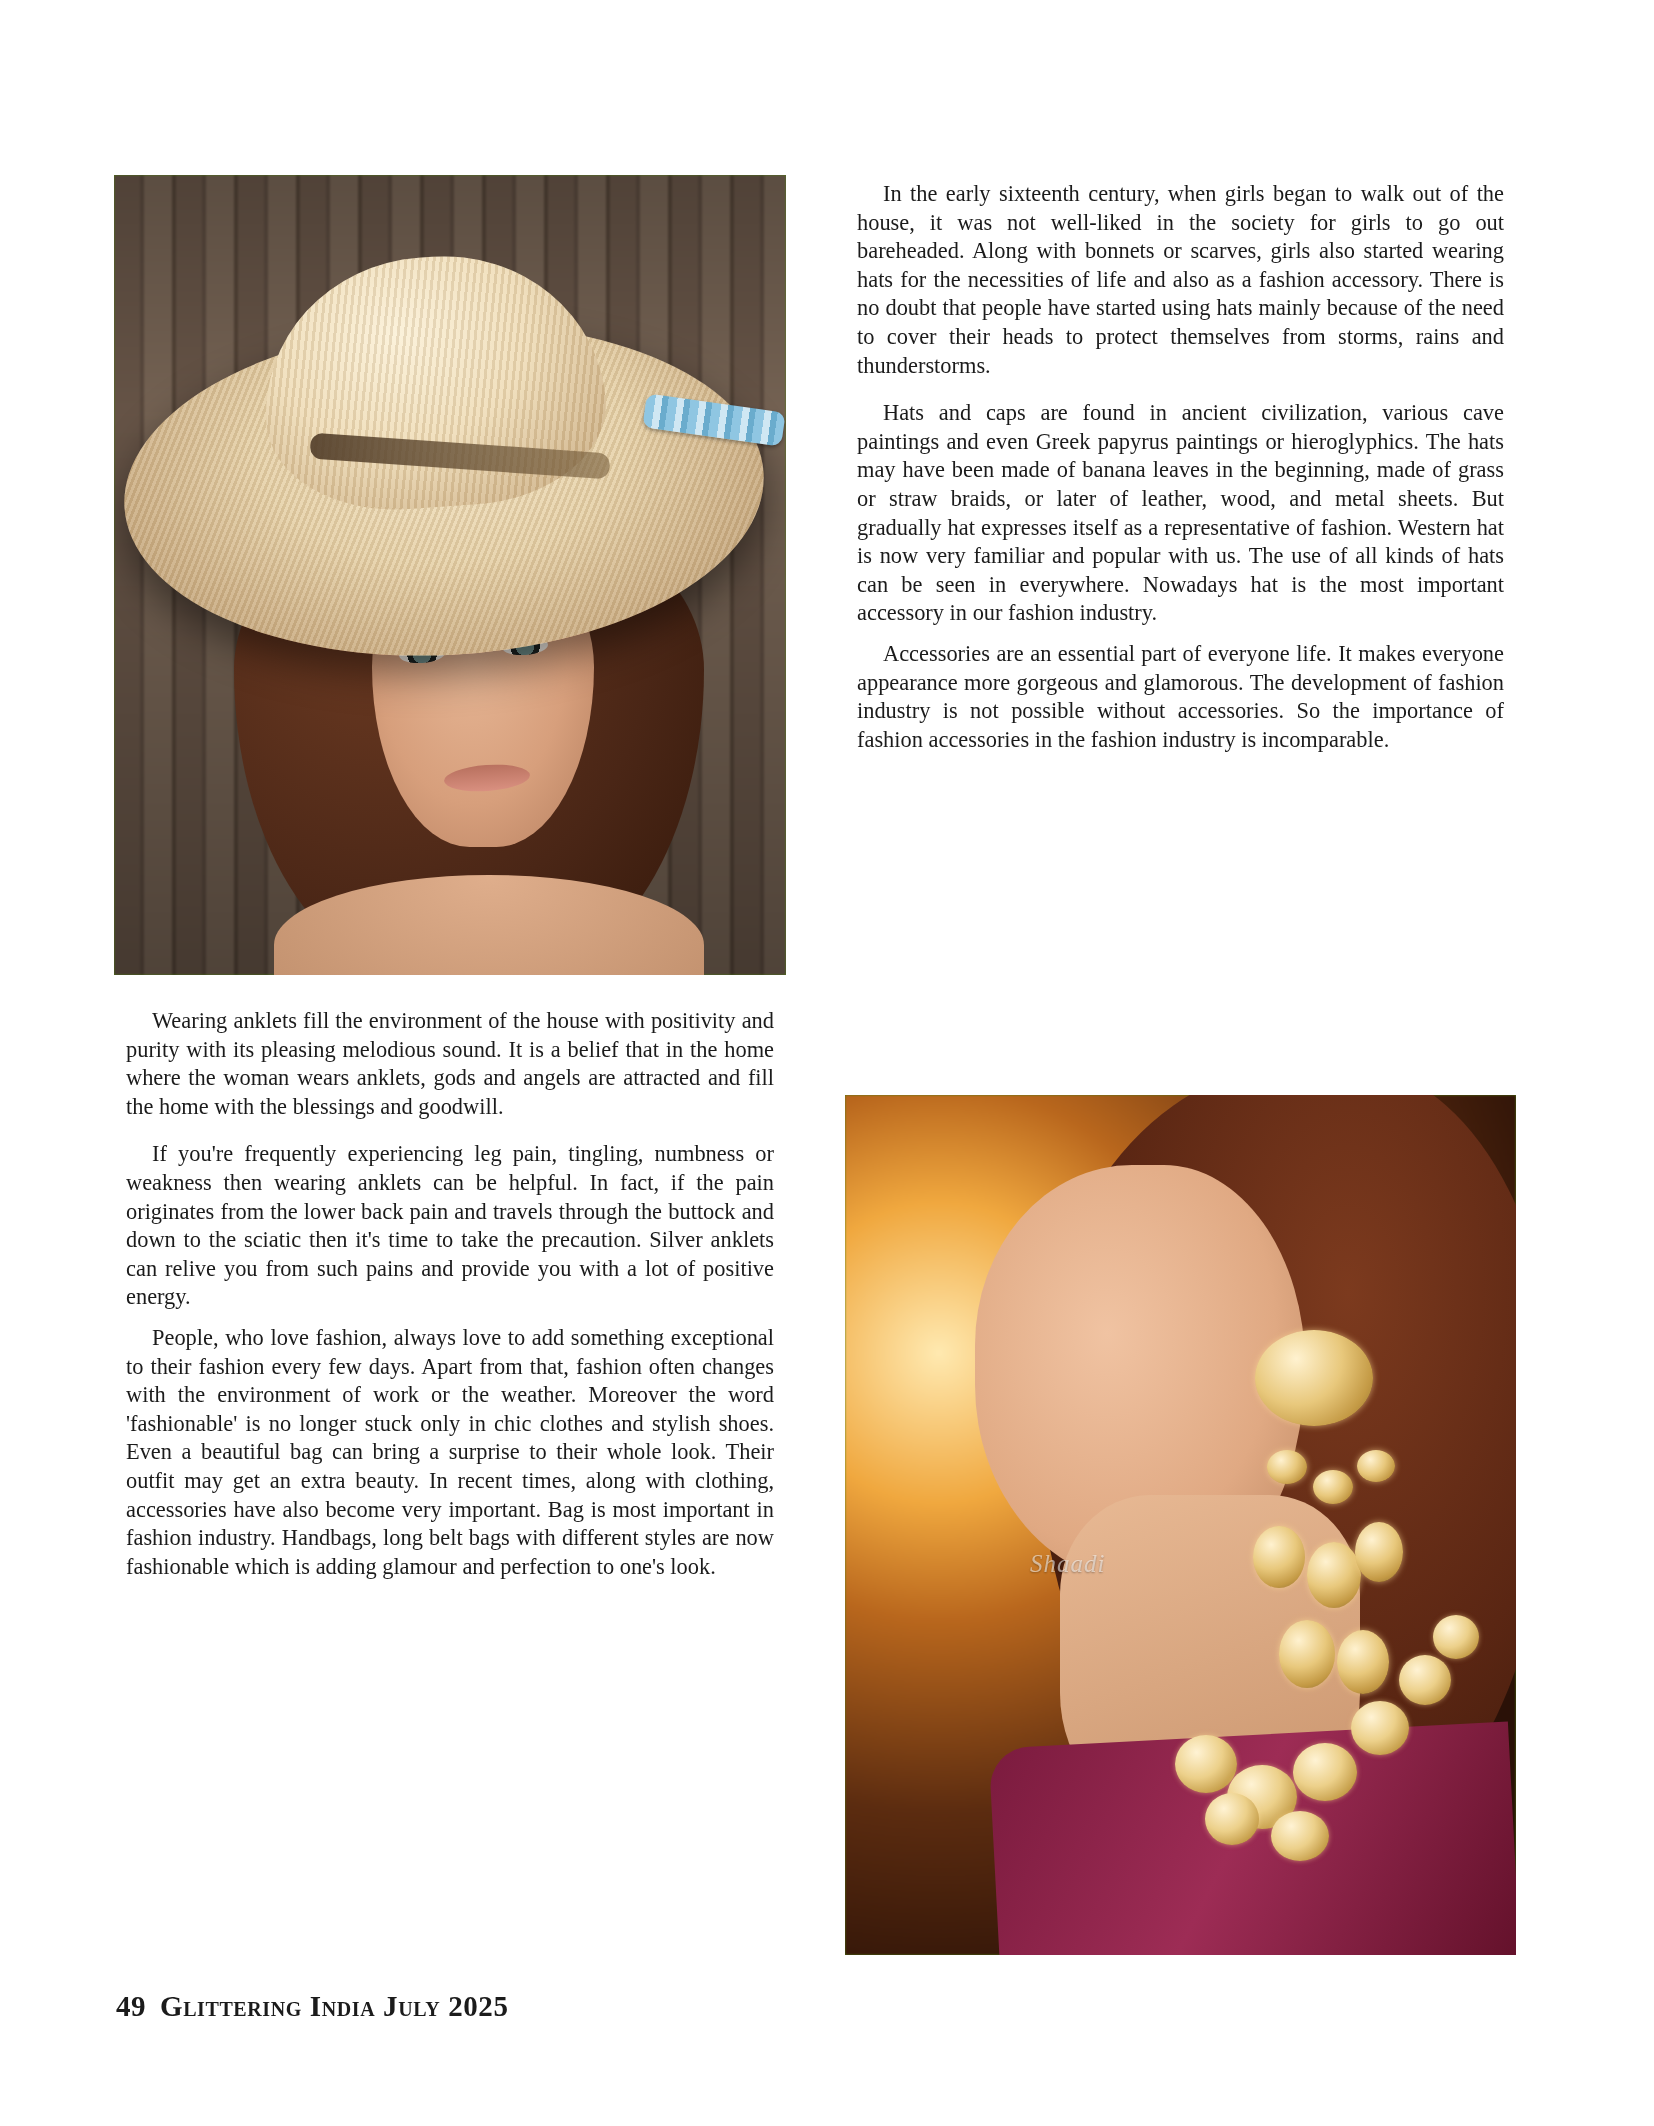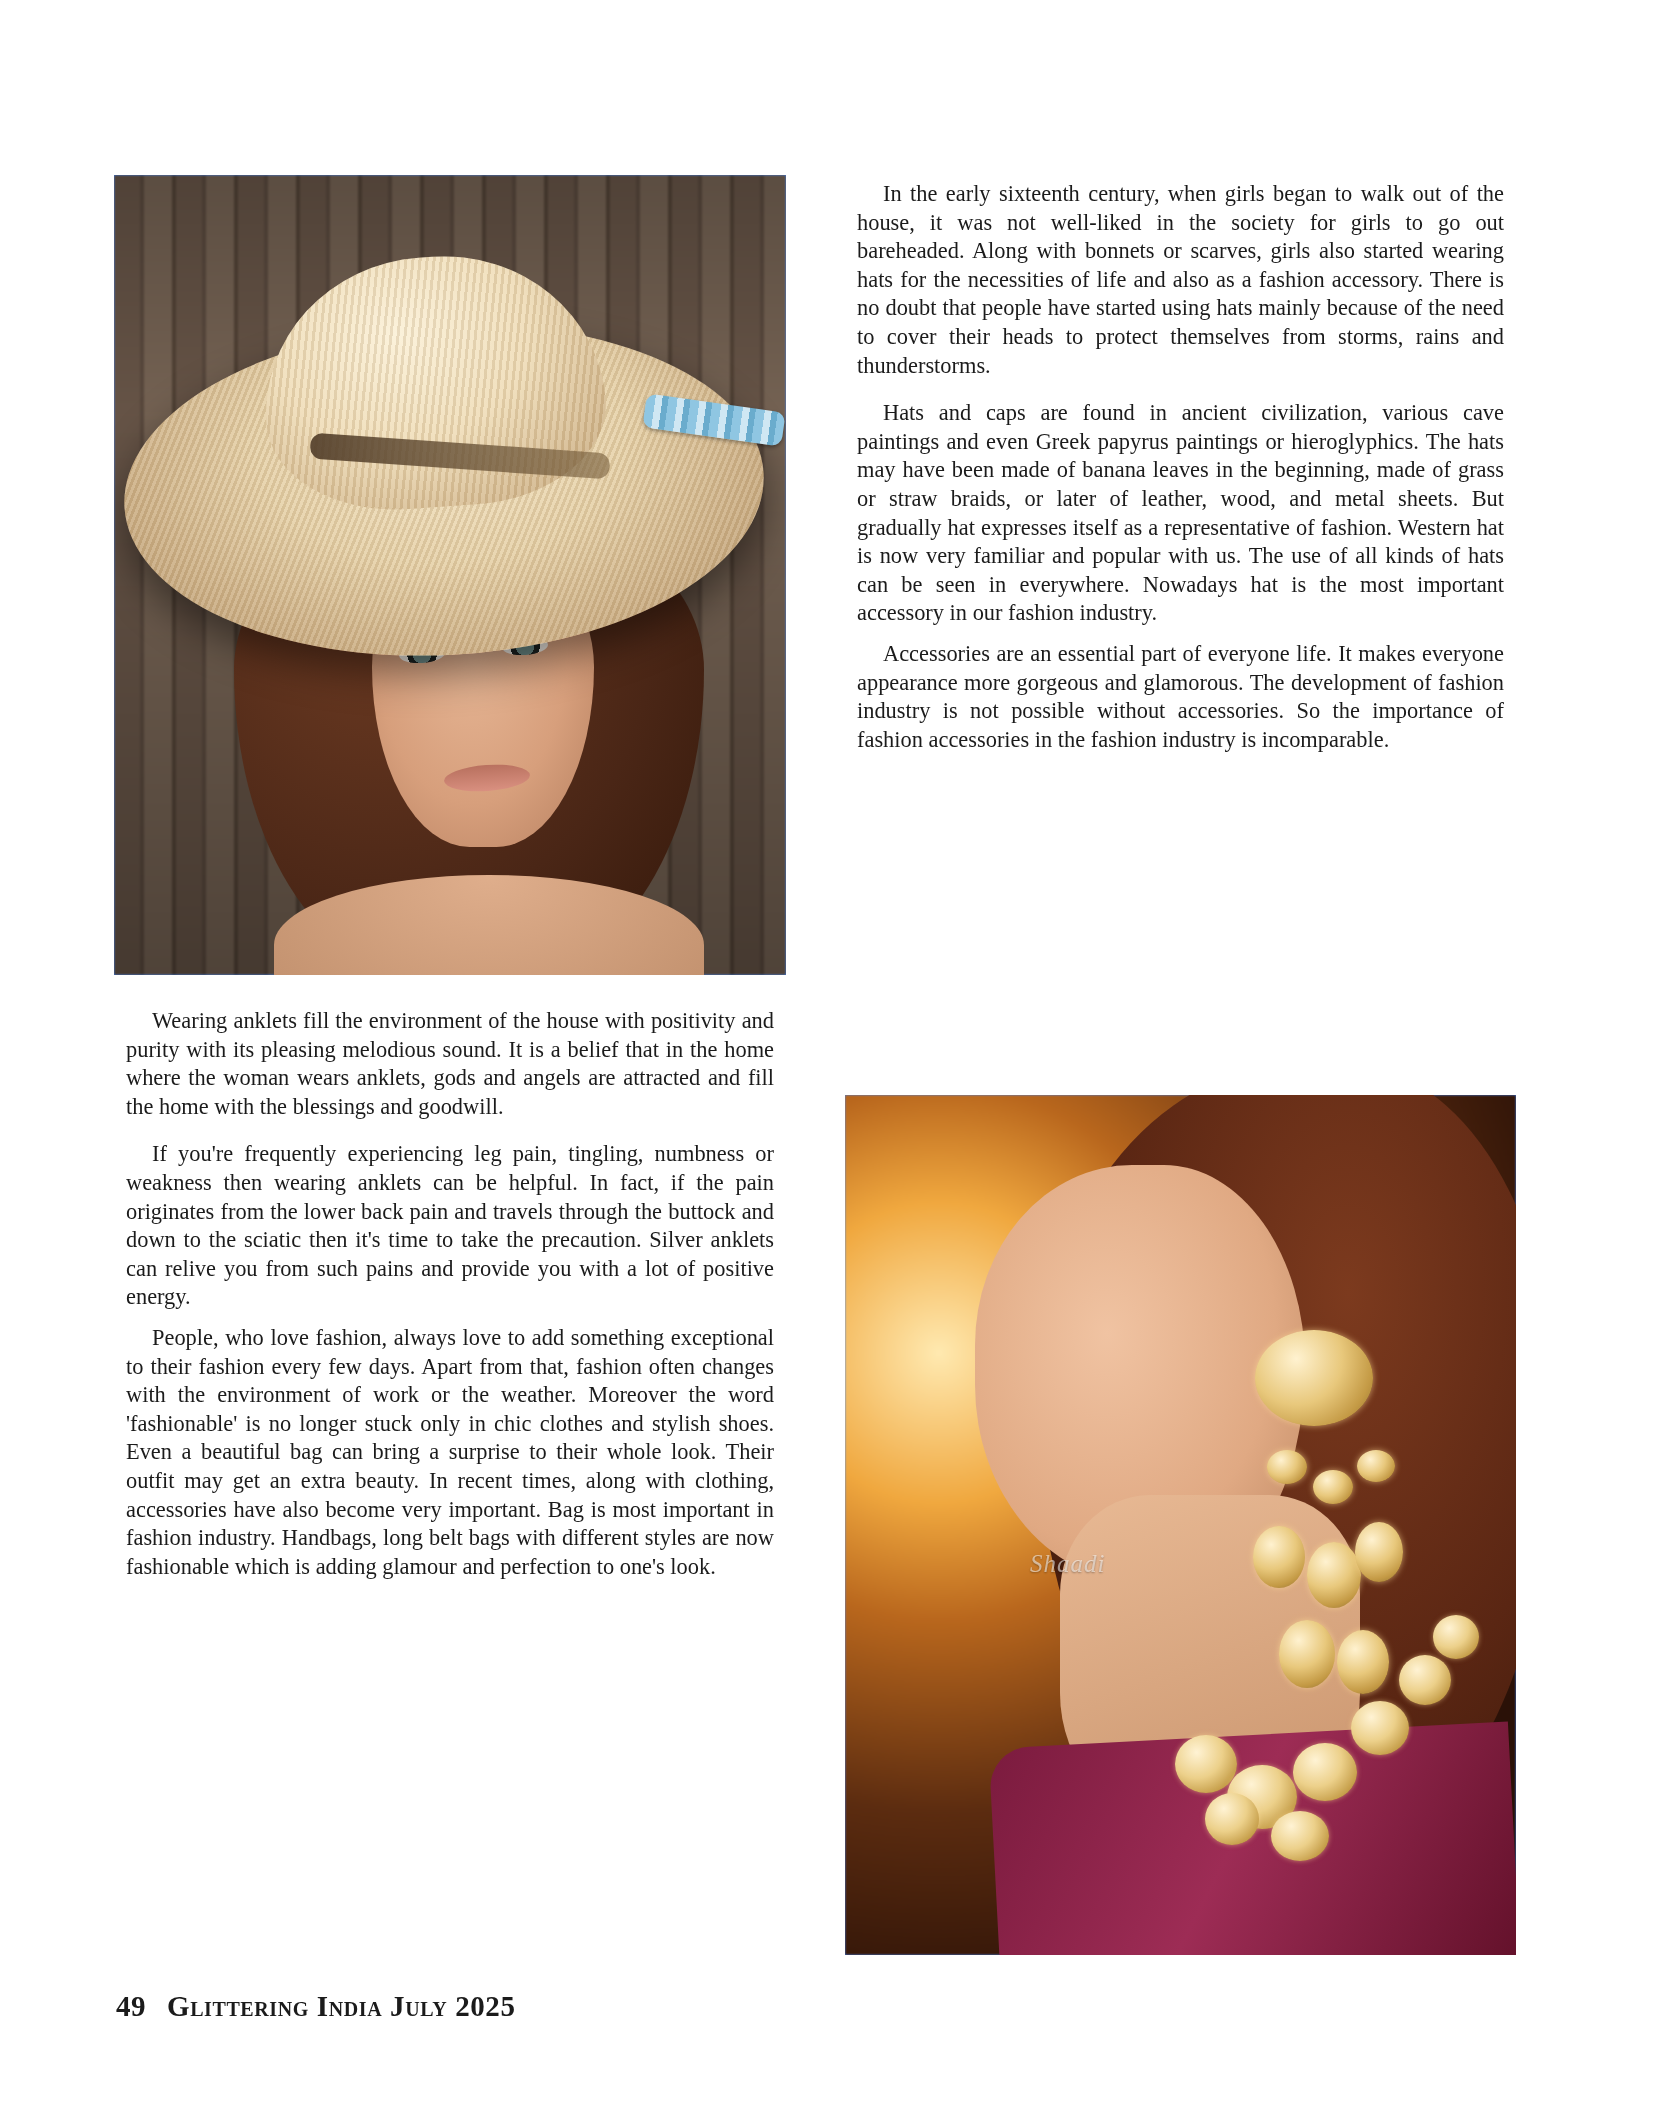--- a/index.html
+++ b/index.html
@@ -20,21 +20,21 @@
     left: 0; top: 0;
     width: 1654px;
     height: 2126px;
     background: #fff;
   }
 
   
   .photo {
     position: relative;
     overflow: hidden;
-    background: #3b82f6;
+    background: #4d7c0f;
     text-align: right;
   }
   .photo-hat {
     width: 672px;
     height: 800px;
   }
   
   .hat-bg {
     position: absolute; inset: 0;
     background:
@@ -223,21 +223,21 @@
     color: #1b1b1b;
   }
 
   
   .footer {
     position: absolute;
     left: 116px;
     top: 1990px;
     display: flex;
     align-items: baseline;
-    gap: 21px;
+    gap: 14px;
   }
   .folio {
     font-size: 29px;
     font-weight: bold;
     letter-spacing: 0.5px;
   }
   .mag-title {
     font-size: 29px;
     font-variant: small-caps;
     letter-spacing: 0.6px;

